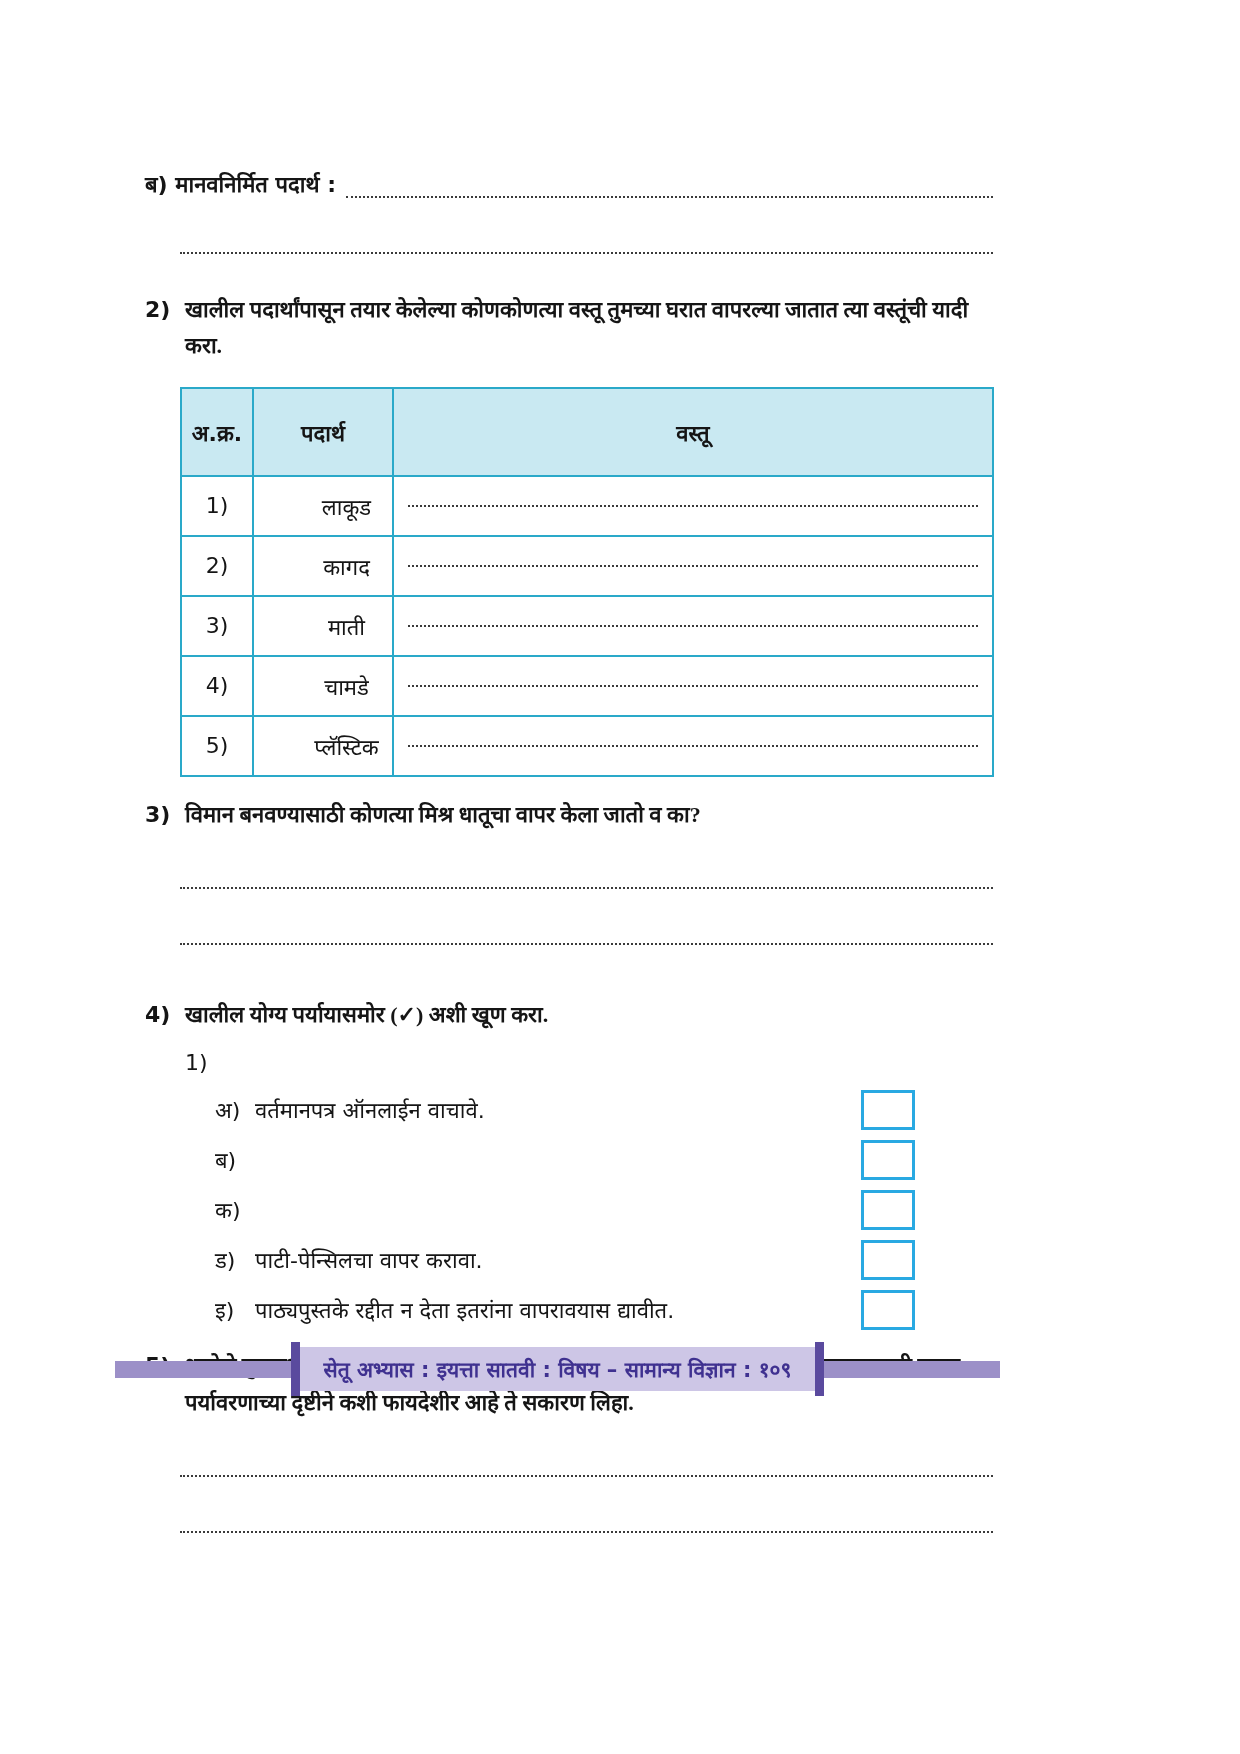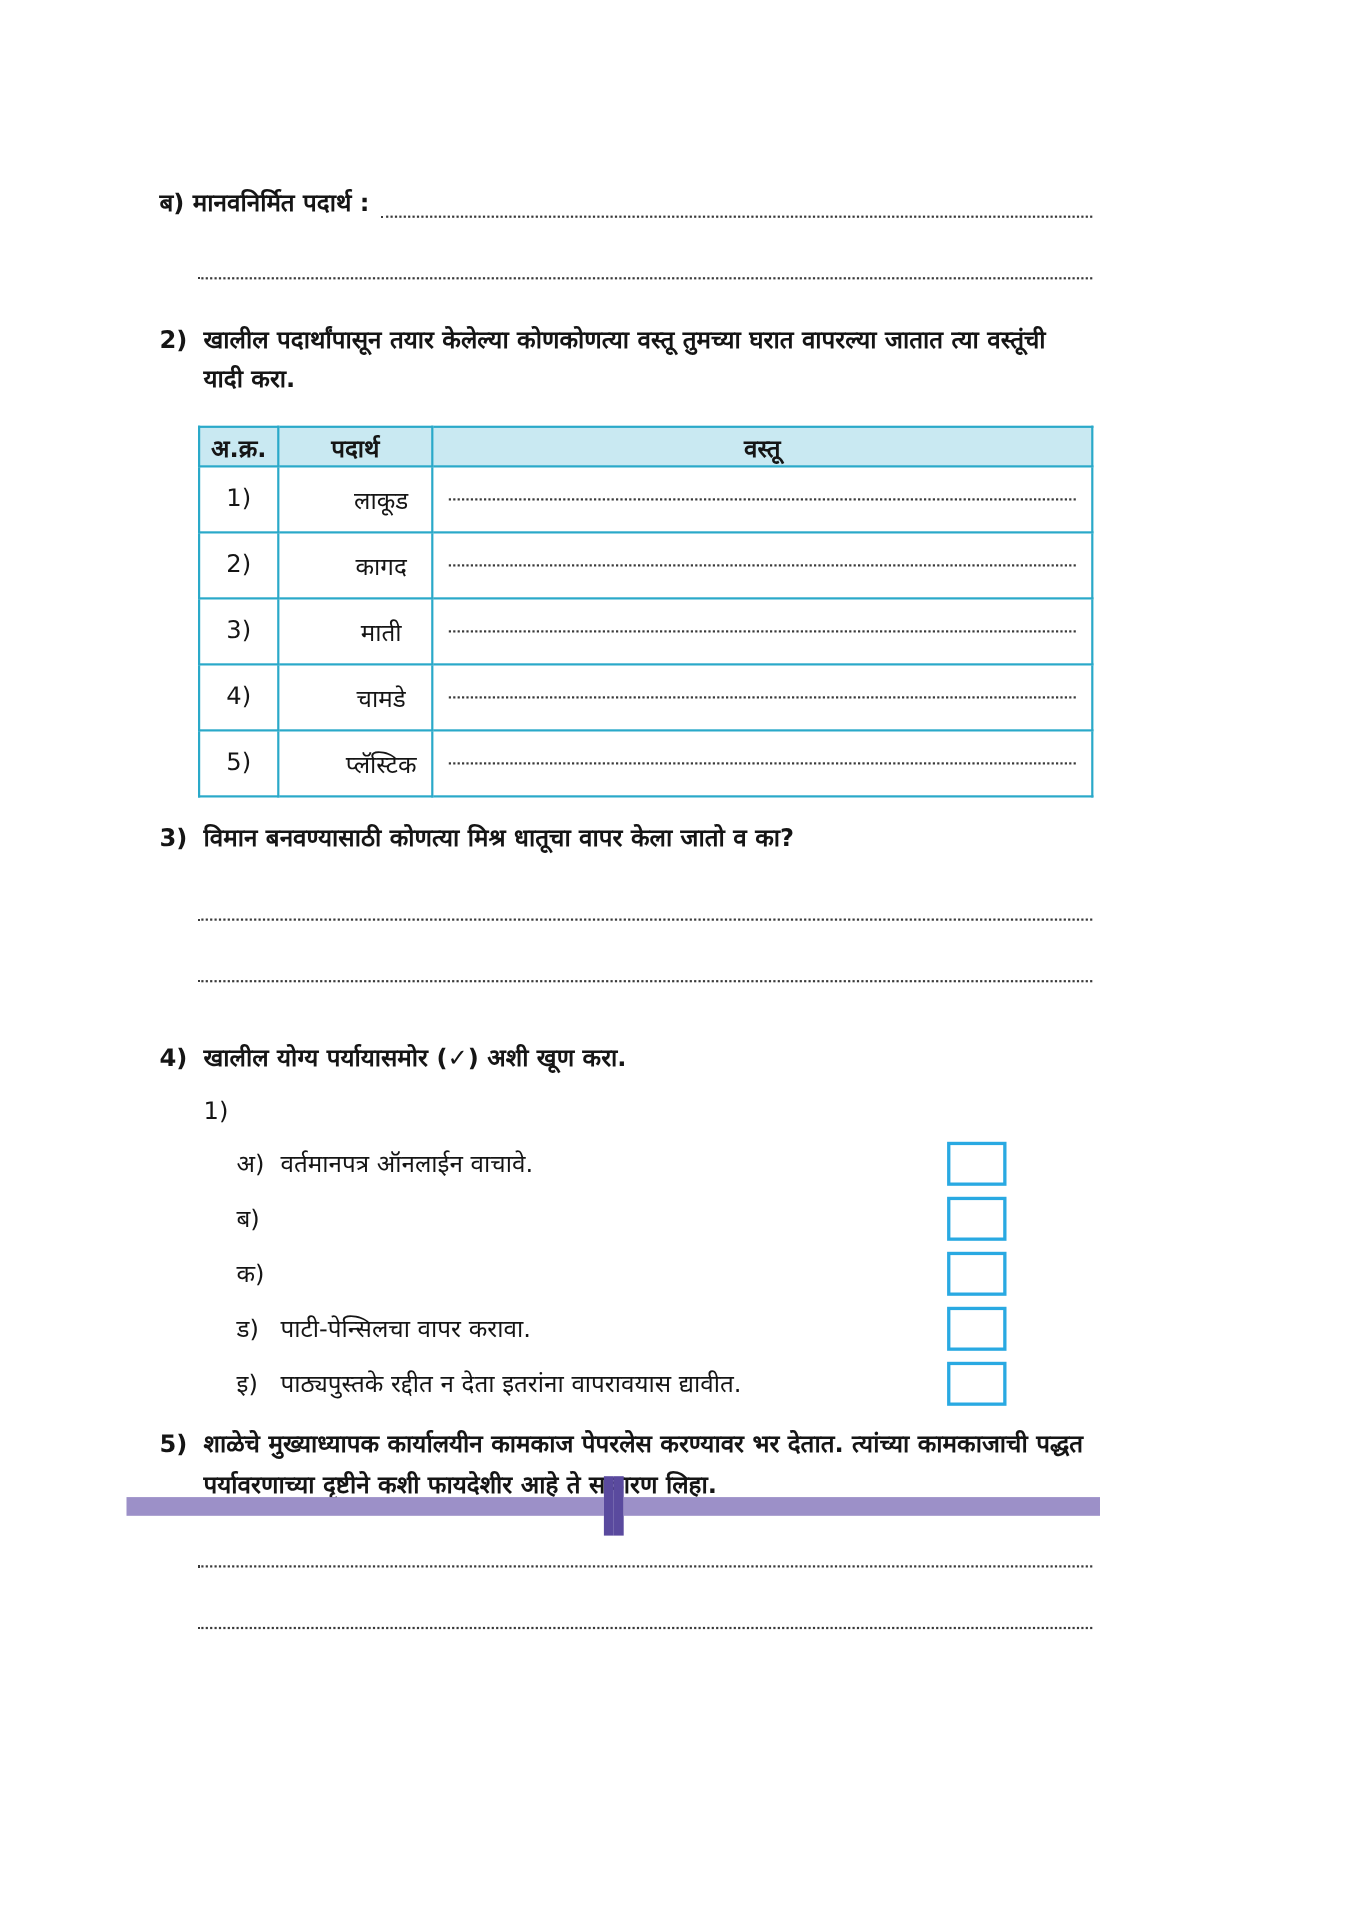--- a/index.html
+++ b/index.html
@@ -10,21 +10,21 @@
     font-family:"DejaVu Sans","Liberation Sans",sans-serif;
     color:#151515;
     overflow:hidden;
   }
   .content { position:absolute; left:145px; top:168px; width:848px; }
 
   .row-flex { display:flex; align-items:flex-end; }
 
   .qhead { display:flex; font-weight:bold; font-size:22px; line-height:1.65; margin-top:0; }
   .qnum  { width:40px; flex-shrink:0; }
-  .qtext { flex:1; }
+  .qtext { flex:1;font-family:Liberation Serif, serif; }
 
   .label-bold { font-weight:bold; font-size:22px; white-space:nowrap; }
 
   .dotline {
     border-bottom:2px dotted #3a3a3a;
     height:26px;
   }
   .dots-fill { flex:1; border-bottom:2px dotted #3a3a3a; height:20px; margin-left:10px; }
 
   
@@ -33,21 +33,21 @@
     margin:22px 0 0 35px;
     width:812px;
     table-layout:fixed;
   }
   table.materials th, table.materials td {
     border:2.5px solid #2aa9c9;
   }
   table.materials th {
     background:#c9e9f2;
     font-size:22px; font-weight:bold;
-    padding:2px 6px;
+    padding:28px 6px;
   }
   table.materials td { height:56px; font-size:22px; }
   td.cell-no   { text-align:center; }
   td.cell-mat  { text-align:center;padding-left:48px; }
   td.cell-obj  { padding:0 14px; }
   td.cell-obj .dotline { height:0; border-bottom:2px dotted #3a3a3a; }
 
   .answers { margin-left:35px; }
   .answers .dotline { margin-top:28px; }
 
@@ -207,16 +207,17 @@
     <div class="answers">
       <div class="dotline"></div>
       <div class="dotline"></div>
     </div>
 
   </div>
 
   <div class="footer">
     <span class="strip"></span>
     <span class="bar"></span>
+    <span class="panel">सेतू अभ्यास : इयत्ता सातवी : विषय – सामान्य विज्ञान : १०९</span>
     <span class="bar"></span>
     <span class="strip"></span>
   </div>
 </div>
 
 </body></html>

